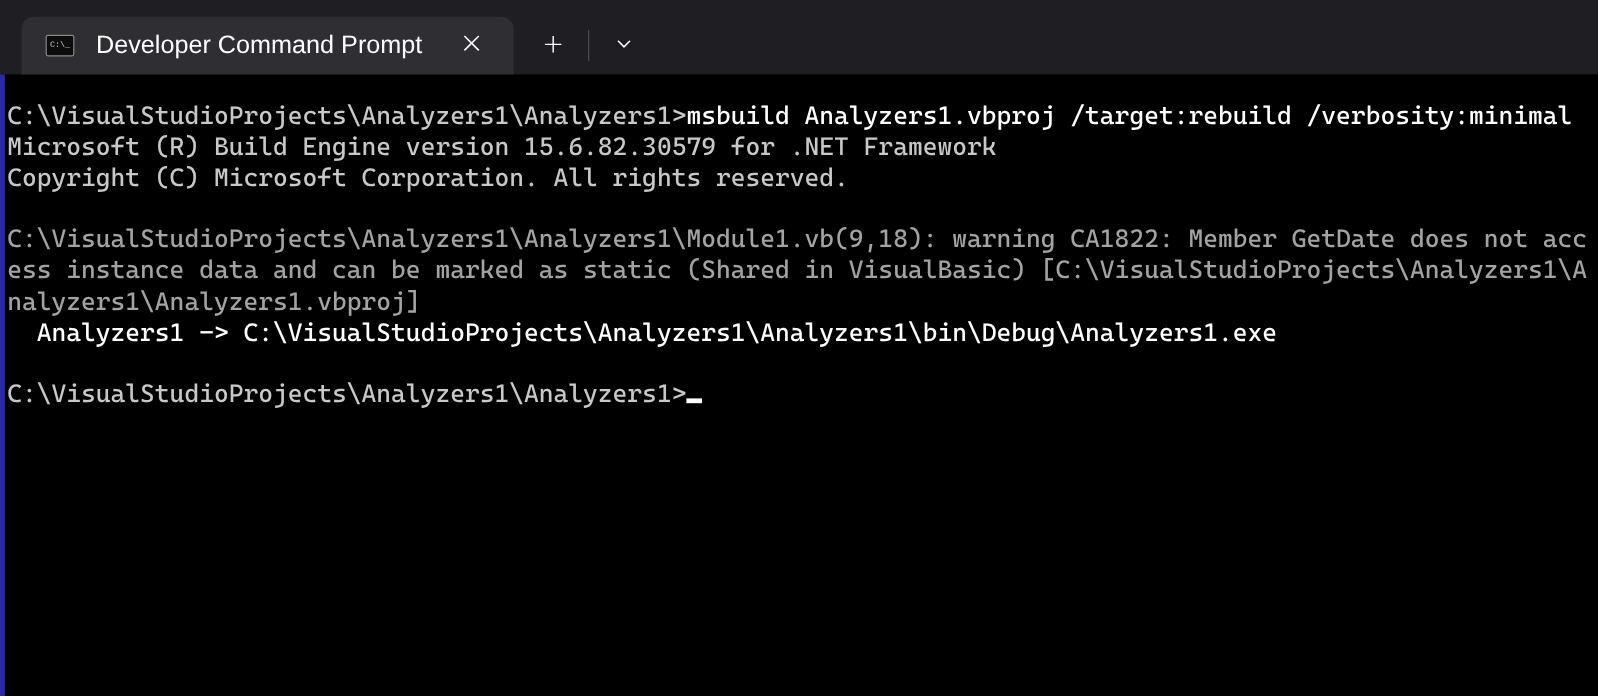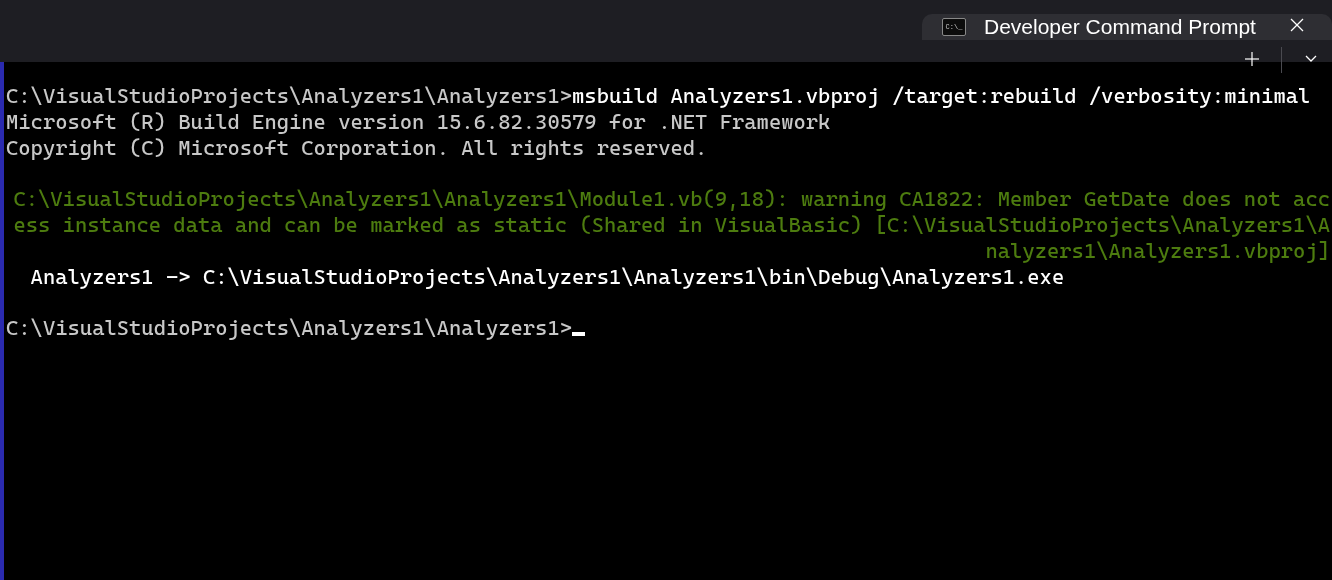--- a/index.html
+++ b/index.html
@@ -14,21 +14,20 @@
       font-family: Consolas, 'Courier New', monospace;
       overflow: hidden;
     }
     .titlebar {
       height: 62px;
       background: #1e1e23;
       display: flex;
       align-items: flex-end;
       padding-left: 18px;
       padding-top: 14px;
-      flex-direction: column;
     }
     .tab {
       display: flex;
       align-items: center;
       background: #2e2e33;
       border-radius: 10px 10px 0 0;
       padding: 0 20px;
       height: 48px;
       gap: 18px;
       min-width: 410px;
@@ -102,21 +101,21 @@
       line-height: 1.23;
       letter-spacing: 0;
       white-space: pre-wrap;
       word-break: break-all;
     }
     .line {
       display: block;
     }
     .gray { color: #c8c8c8; }
     .white { color: #ffffff; }
-    .yellow { color: #4d7c0f; text-align: right; }
+    .yellow { color: #a3a3a3; }
     .cursor {
       display: inline-block;
       width: 13px;
       height: 4px;
       background: #ffffff;
       vertical-align: baseline;
       margin-bottom: -1px;
     }
     .bottom-bar {
       height: 40px;

